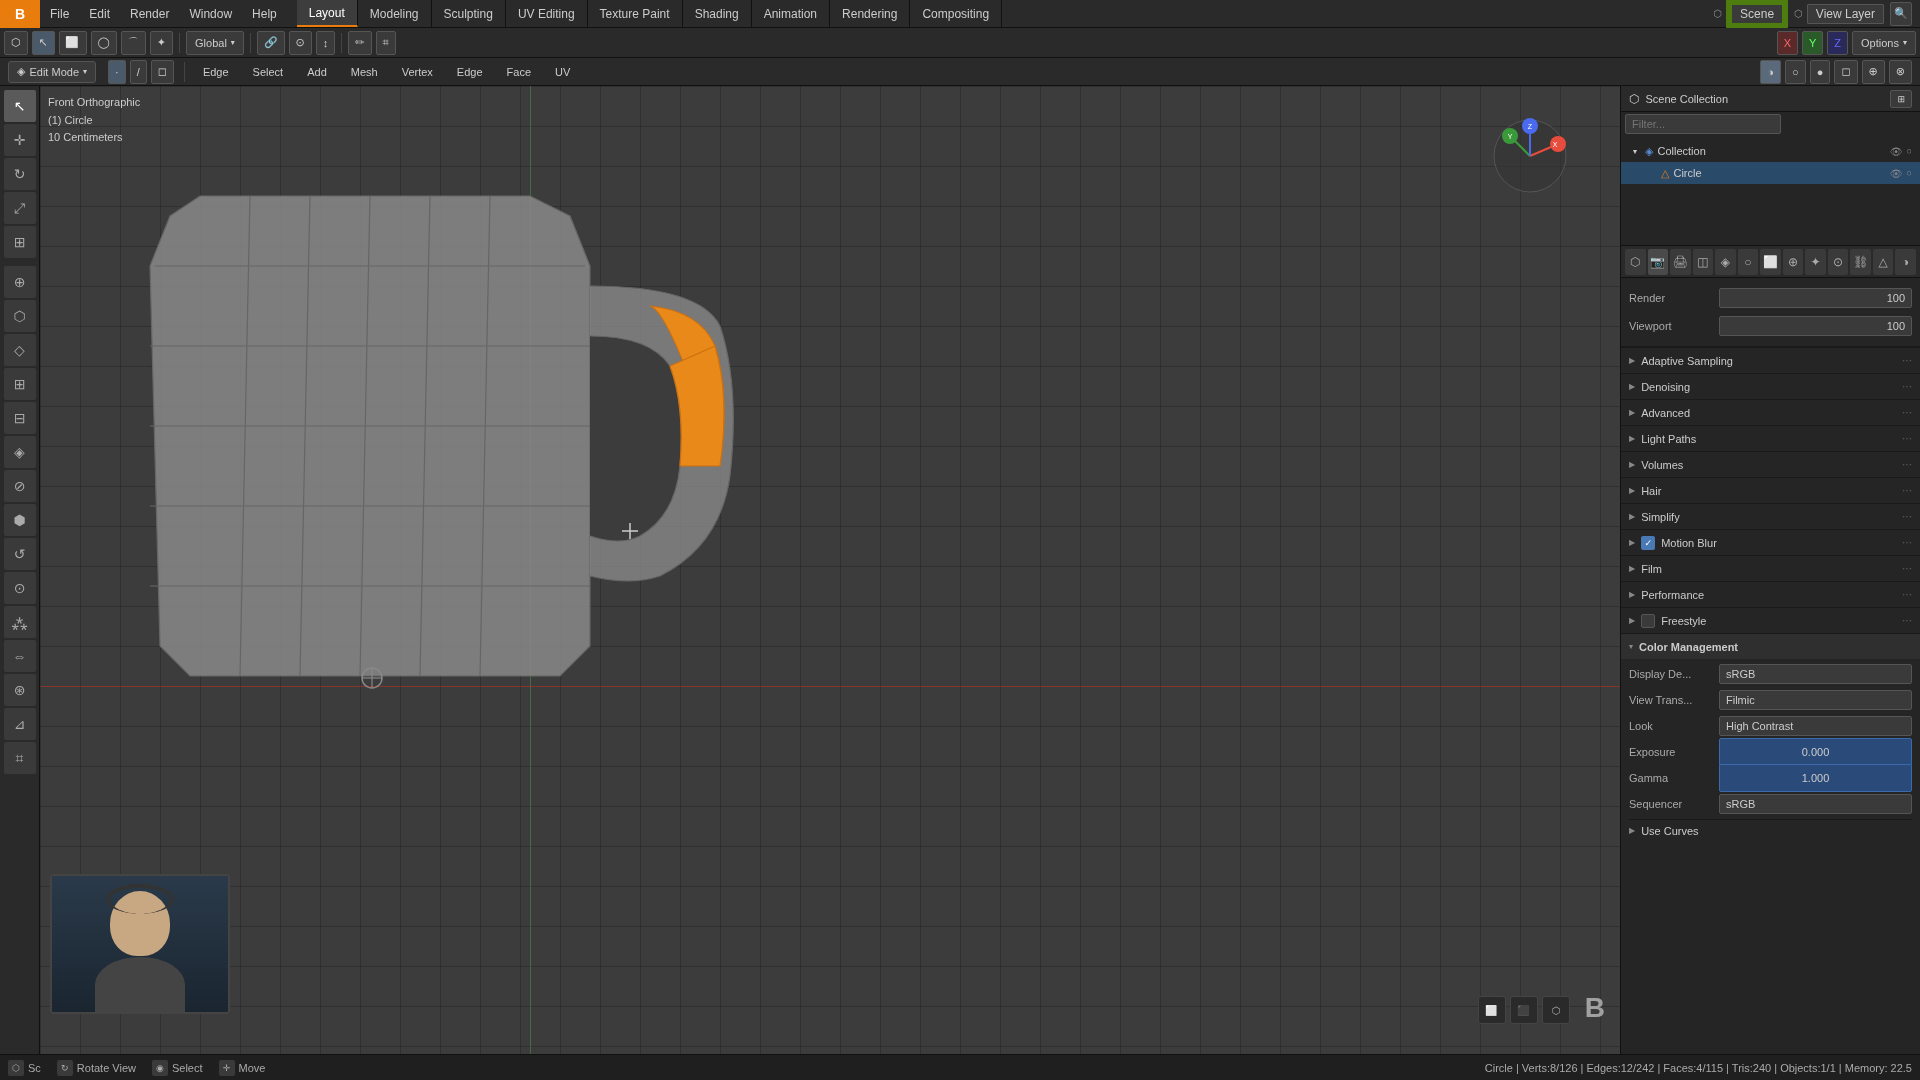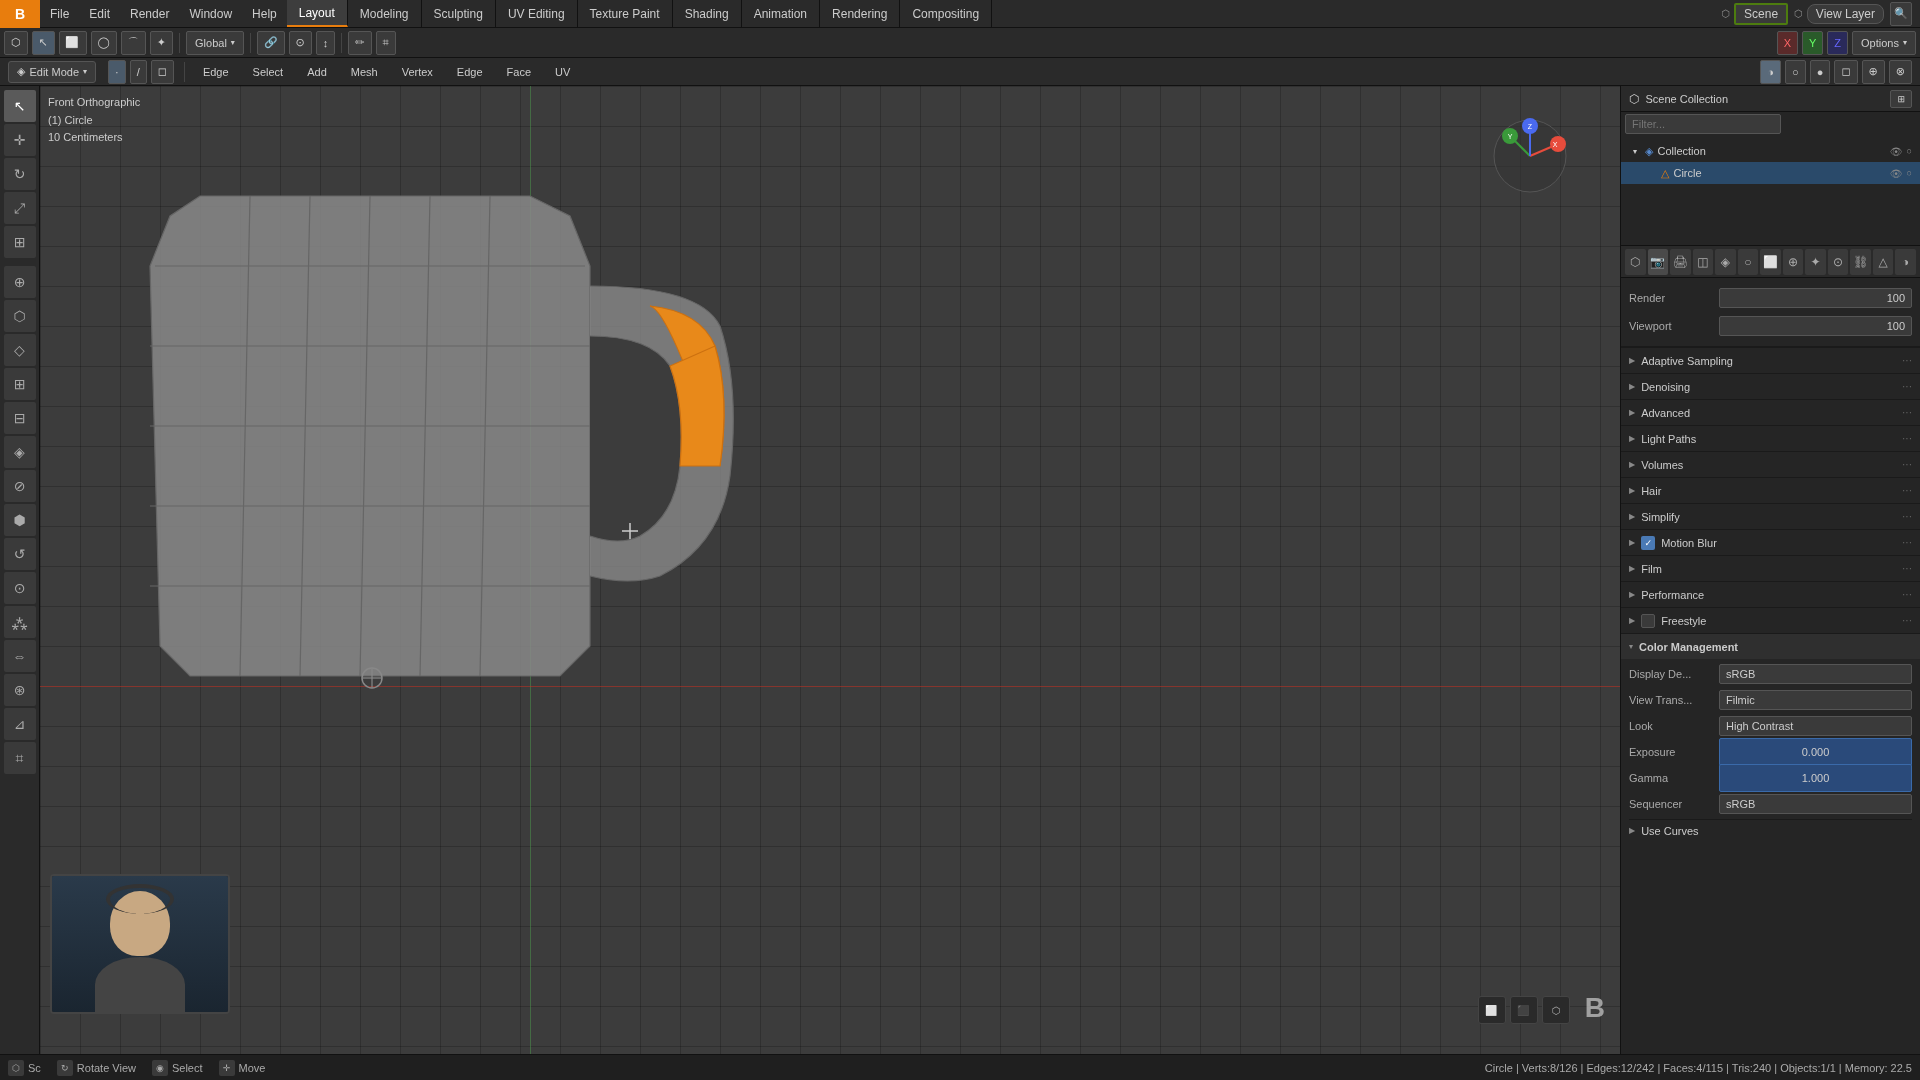--- a/index.html
+++ b/index.html
@@ -46,20 +46,21 @@
       height: 100%;
       display: flex;
       align-items: center;
       cursor: pointer;
       font-size: 12px;
       color: #ccc;
     }
     .top-menu-tabs {
       display: flex;
       height: 100%;
+      margin-left: 10px;
     }
     .top-menu-tab {
       padding: 0 12px;
       height: 100%;
       display: flex;
       align-items: center;
       cursor: pointer;
       font-size: 12px;
       color: #ccc;
       border-right: 1px solid #111;
@@ -71,33 +72,33 @@
     }
     .top-menu-right {
       margin-left: auto;
       display: flex;
       align-items: center;
       gap: 6px;
       padding-right: 8px;
     }
     .scene-name-box {
       background: #3a3a3a;
-      border: 2px solid #4d7c0f;
+      border: 6px solid #4d7c0f;
       padding: 2px 8px;
       font-size: 12px;
       color: #ccc;
       border-radius: 2px;
     }
     .view-layer-box {
       background: #3a3a3a;
       border: 1px solid #555;
       padding: 2px 8px;
       font-size: 12px;
       color: #ccc;
-      border-radius: 8px;
+      border-radius: 1px;
     }
 
     
     .toolbar-row {
       height: 30px;
       background: #2a2a2a;
       display: flex;
       align-items: center;
       border-bottom: 1px solid #111;
       flex-shrink: 0;

